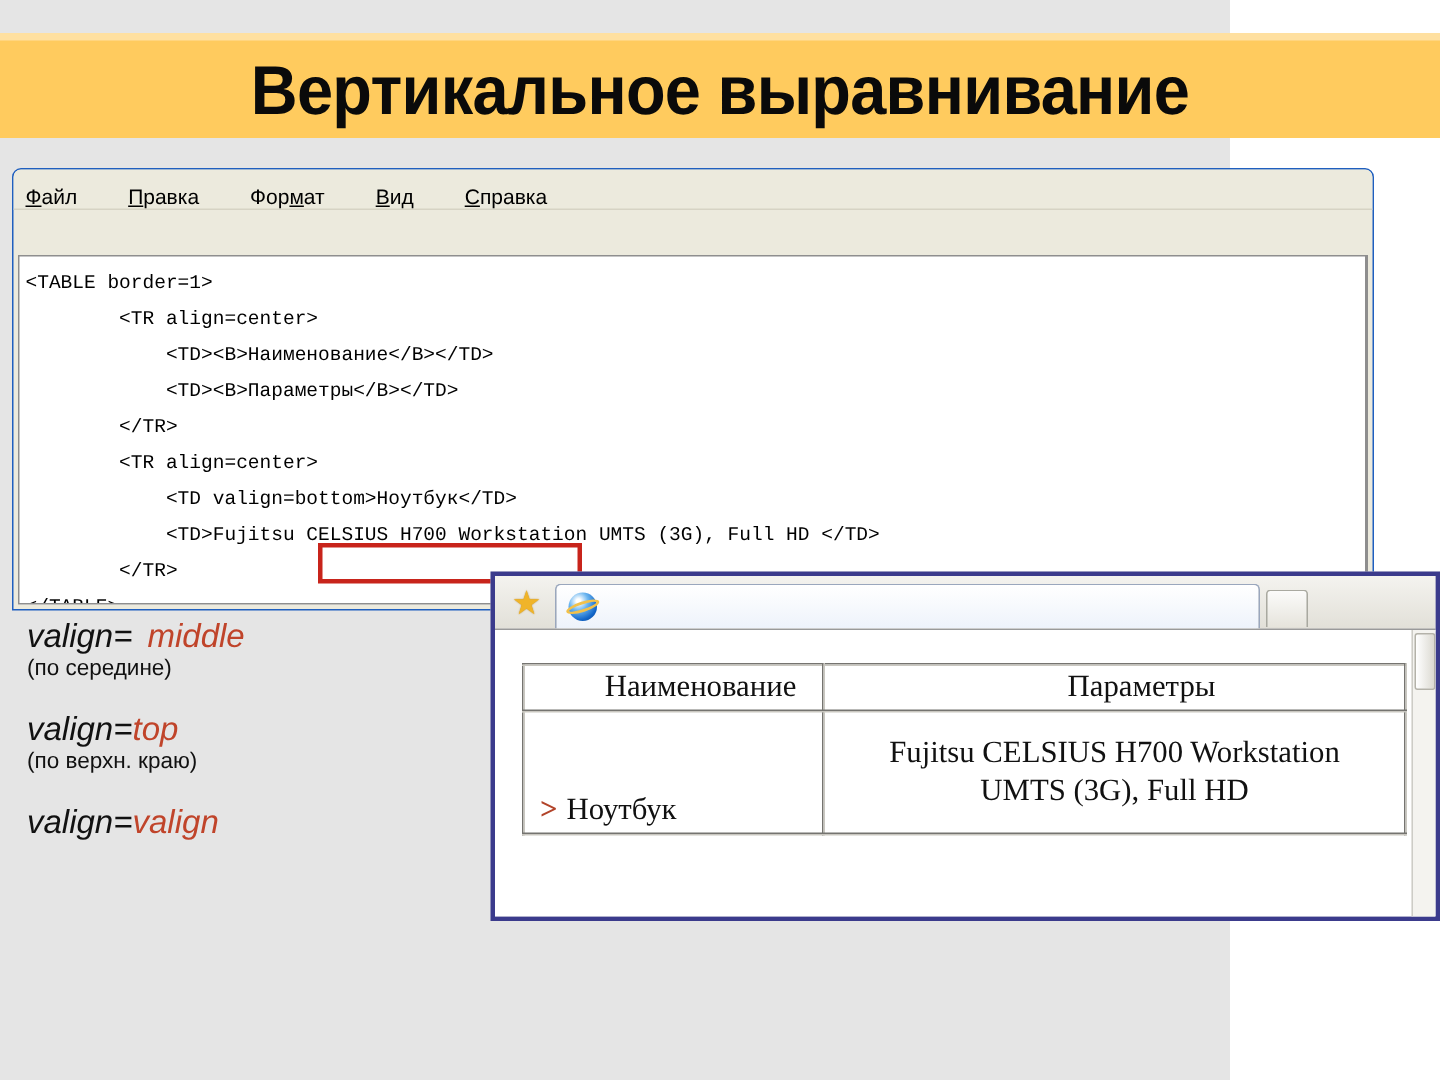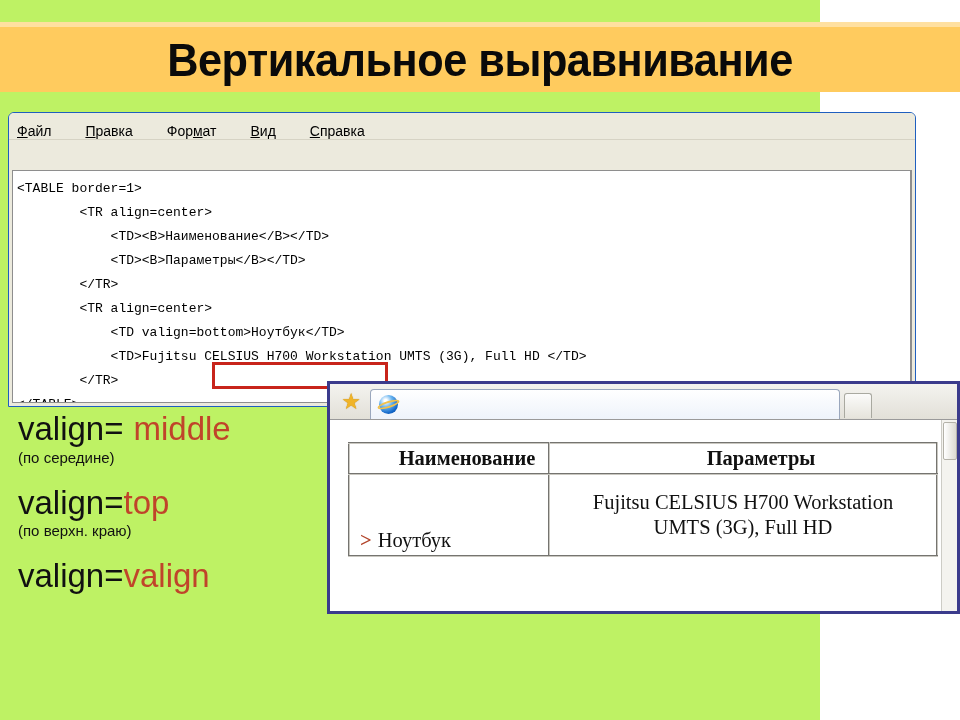--- a/index.html
+++ b/index.html
@@ -2,21 +2,21 @@
 <html><head>
 <meta charset="utf-8">
 <style>
   html, body {
     margin: 0; padding: 0;
     width: 960px; height: 720px;
     background: #ffffff;
     font-family: "Liberation Sans", sans-serif;
     overflow: hidden;
   }
-  #stage { position: relative; width: 820px; height: 720px; background: #bef264; }
+  #stage { position: relative; width: 820px; height: 720px; background: #e5e5e5; }
 
   
   .banner {
     position: absolute; left: 0; top: 22px; width: 960px; height: 70px;
     background: #ffcb5e;
     border-top: 5px solid #ffe0a0;
     box-sizing: border-box;
   }
   .banner-title {
     position: absolute; left: 0; top: 0; width: 960px; height: 65px;
@@ -115,21 +115,21 @@
     border: 3px solid #c8241b;
     box-sizing: border-box;
     pointer-events: none;
   }
 
   
   .legend { position: absolute; left: 18px; top: 412px; width: 310px; }
   .legend-group { margin-bottom: 20px; }
   .legend-main {
     font-family: "Liberation Sans", sans-serif;
-    font-size: 33px; color: #111; white-space: nowrap; line-height: 1.05;
+    font-size: 22px; color: #111; white-space: nowrap; line-height: 1.05; font-style: italic;
   }
   .legend-main .val { color: #c0442a; }
   .legend-main .val.spaced { margin-left: 10px; }
   .legend-sub {
     font-family: "Liberation Sans", sans-serif;
     font-size: 15px; color: #111; margin-top: 2px; white-space: nowrap;
   }
 
   
   .browser {
@@ -204,21 +204,21 @@
     font-family: "Liberation Serif", serif;
     background: #fff;
   }
   .render-table td {
     border: 2px groove #c9c7c0;
     padding: 3px 8px;
     font-size: 20.5px;
     color: #111;
     text-align: center;
   }
-  .render-table td.head { font-weight: bold; white-space: nowrap; padding-left: 44px; }
+  .render-table td.head { font-weight: normal; white-space: nowrap; padding-left: 44px; }
   .render-table td.name-cell {
     vertical-align: bottom; text-align: left; height: 74px; width: 180px;
     white-space: nowrap; padding-left: 10px;
   }
   .render-table td.params-cell {
     vertical-align: middle; width: 370px; line-height: 1.22;
   }
   .marker { color: #b2442a; font-weight: bold; margin-right: 6px; }
 </style>
 </head>

